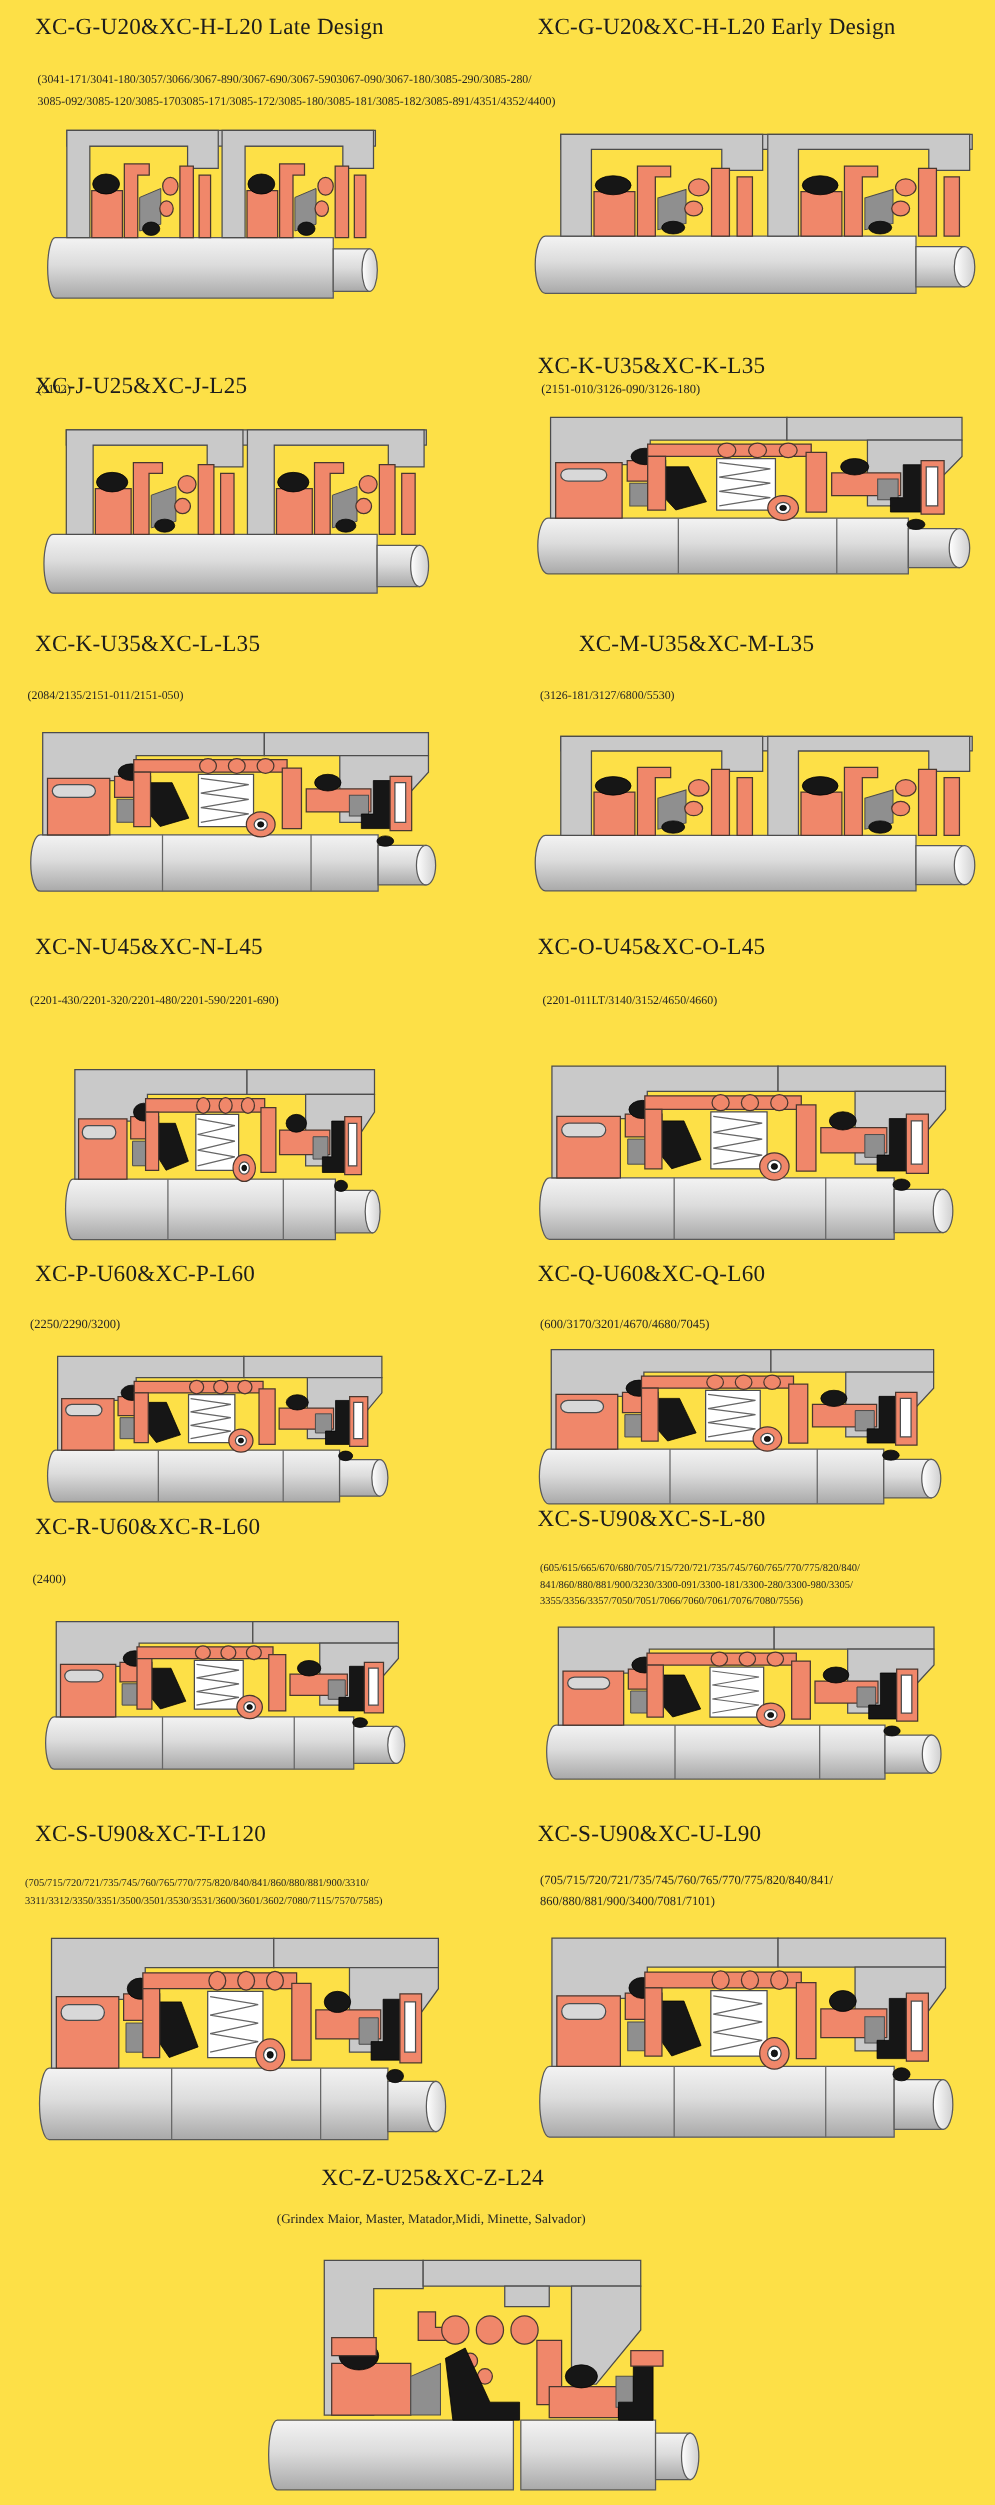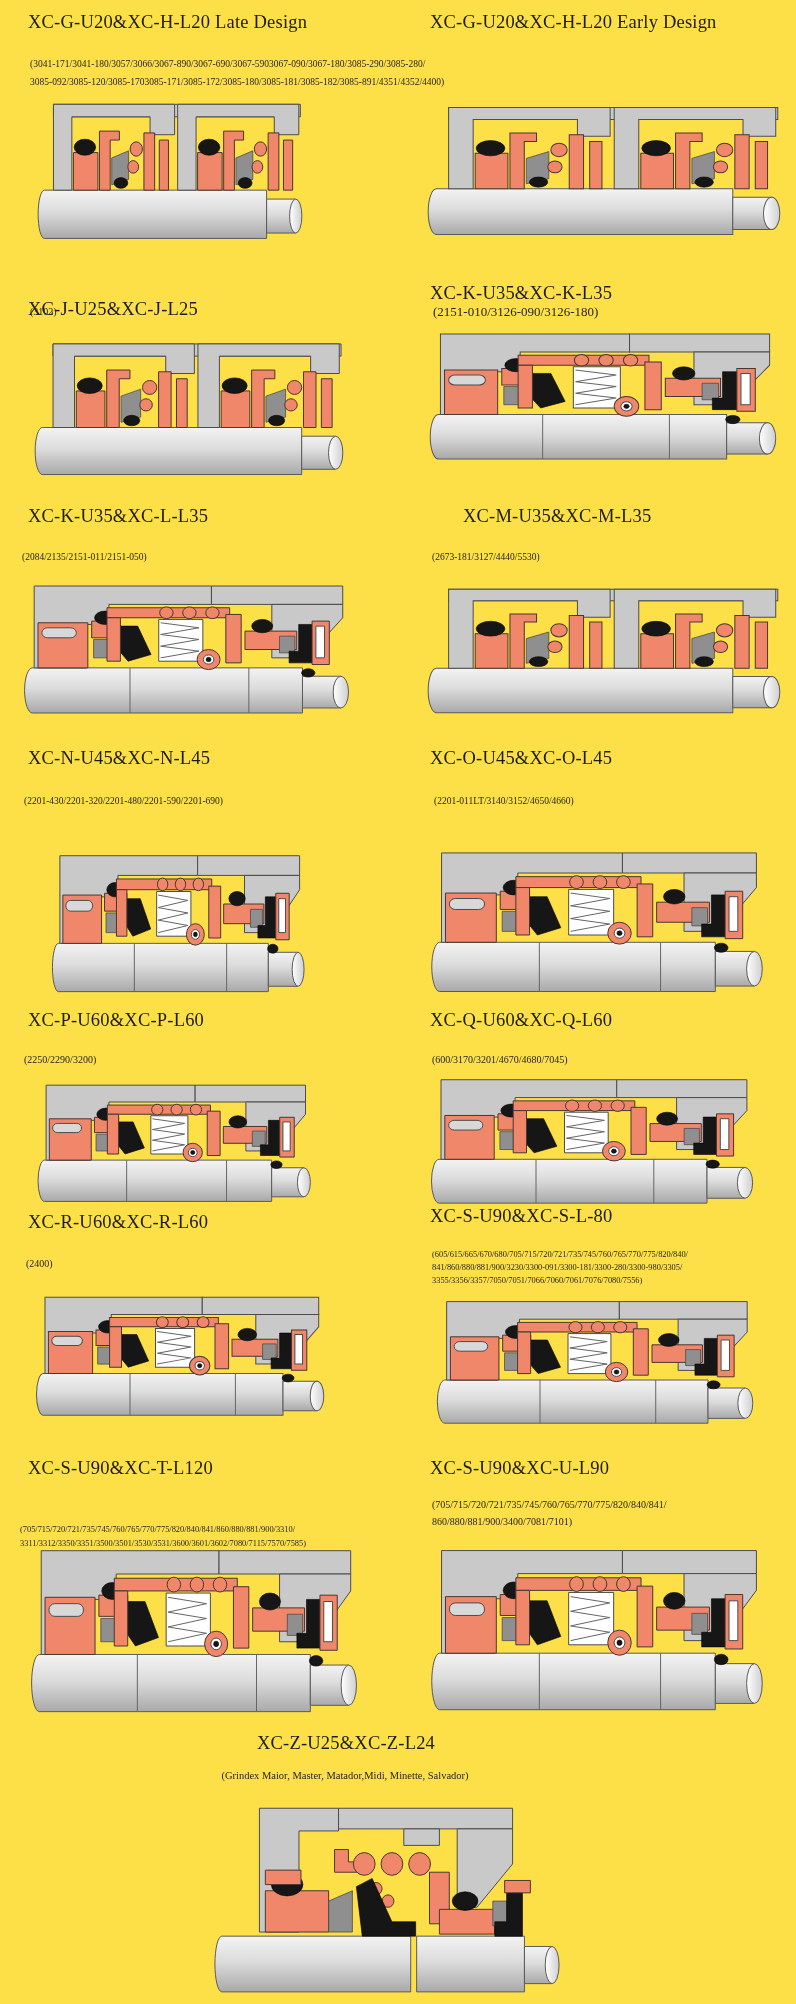--- a/index.html
+++ b/index.html
@@ -138,21 +138,21 @@
           <ellipse class="f-bk" cx="278" cy="104" rx="9" ry="6"></ellipse>
           <circle class="f-or" cx="298" cy="66" r="8"></circle>
           <circle class="f-or" cx="294" cy="86" r="7"></circle>
           <rect class="f-or" x="308" y="48" width="14" height="64"></rect>
           <rect class="f-or" x="328" y="56" width="12" height="56"></rect>
         </svg>
       </div>
   </section>
     <section class="cell">
     <h2 class="title" style="left: 430px; top: 260px; margin-top: 23px;">XC-K-U35&amp;XC-K-L35</h2>
-    <div class="subtitle" style="left: 433px; top: 305px; font-size: 13px; line-height: 14px;">
+    <div class="subtitle" style="left: 433px; top: 305px; font-size: 10px; line-height: 14px;">
         <span class="line">(2151-010/3126-090/3126-180)</span>
       </div>
     <div class="diagram" style="left: 420px; top: 324px; width: 368px; height: 140px;">
         <svg viewBox="0 0 360 170" preserveAspectRatio="none" xmlns="http://www.w3.org/2000/svg">
           <path class="f-shaft" d="M18 110 H300 V164 H18 A8 27 0 0 1 18 110 Z"></path>
           <line class="s-line" x1="120" y1="110" x2="120" y2="164"></line>
           <line class="s-line" x1="244" y1="110" x2="244" y2="164"></line>
           <rect class="f-shaft" x="300" y="120" width="40" height="38"></rect>
           <ellipse class="f-cap" cx="340" cy="139" rx="8" ry="19"></ellipse>
           <path class="f-gray" d="M20 12 H205 V34 H98 V58 H74 V110 H20 Z"></path>
@@ -223,21 +223,21 @@
           <path class="f-bk" d="M296 58 h14 v46 h-24 v-14 h10 Z"></path>
           <rect class="f-or" x="310" y="54" width="18" height="52"></rect>
           <rect class="f-wh" x="314" y="60" width="9" height="38"></rect>
           <ellipse class="f-bk" cx="306" cy="116" rx="7" ry="5"></ellipse>
         </svg>
       </div>
   </section>
     <section class="cell">
     <h2 class="title" style="left: 430px; top: 506px; margin-left: 33px;">XC-M-U35&amp;XC-M-L35</h2>
     <div class="subtitle" style="left: 432px; top: 550px; font-size: 9.5px; line-height: 14px;">
-        <span class="line">(2673-181/3127/4440/5530)</span>
+        <span class="line">(3126-181/3127/6800/5530)</span>
       </div>
     <div class="diagram" style="left: 420px; top: 576px; width: 368px; height: 140px;">
         <svg viewBox="0 0 360 170" preserveAspectRatio="none" xmlns="http://www.w3.org/2000/svg">
           <path class="f-shaft" d="M16 112 H306 V166 H16 A8 27 0 0 1 16 112 Z"></path>
           <rect class="f-shaft" x="306" y="122" width="38" height="38"></rect>
           <ellipse class="f-cap" cx="344" cy="141" rx="8" ry="19"></ellipse>
           <rect class="f-gray" x="28" y="16" width="322" height="14"></rect>
           <path class="f-gray" d="M28 16 H186 V50 H154 V30 H52 V112 H28 Z"></path>
           <path class="f-or" d="M54 70 h32 v42 h-32 Z"></path>
           <ellipse class="f-bk" cx="69" cy="64" rx="14" ry="9"></ellipse>
@@ -510,21 +510,21 @@
           <rect class="f-md" x="276" y="72" width="16" height="20"></rect>
           <path class="f-bk" d="M296 58 h14 v46 h-24 v-14 h10 Z"></path>
           <rect class="f-or" x="310" y="54" width="18" height="52"></rect>
           <rect class="f-wh" x="314" y="60" width="9" height="38"></rect>
           <ellipse class="f-bk" cx="306" cy="116" rx="7" ry="5"></ellipse>
         </svg>
       </div>
   </section>
     <section class="cell">
     <h2 class="title" style="left: 28px; top: 1458px;">XC-S-U90&amp;XC-T-L120</h2>
-    <div class="subtitle" style="left: 20px; top: 1500px; font-size: 8.4px; line-height: 14px; margin-top: 23px;">
+    <div class="subtitle" style="left: 20px; top: 1500px; font-size: 8.4px; line-height: 14px;">
         <span class="line">(705/715/720/721/735/745/760/765/770/775/820/840/841/860/880/881/900/3310/</span>
         <span class="line">3311/3312/3350/3351/3500/3501/3530/3531/3600/3601/3602/7080/7115/7570/7585)</span>
       </div>
     <div class="diagram" style="left: 22px; top: 1538px; width: 346px; height: 180px;">
         <svg viewBox="0 0 360 170" preserveAspectRatio="none" xmlns="http://www.w3.org/2000/svg">
           <path class="f-shaft" d="M18 110 H300 V164 H18 A8 27 0 0 1 18 110 Z"></path>
           <line class="s-line" x1="120" y1="110" x2="120" y2="164"></line>
           <line class="s-line" x1="244" y1="110" x2="244" y2="164"></line>
           <rect class="f-shaft" x="300" y="120" width="40" height="38"></rect>
           <ellipse class="f-cap" cx="340" cy="139" rx="8" ry="19"></ellipse>

